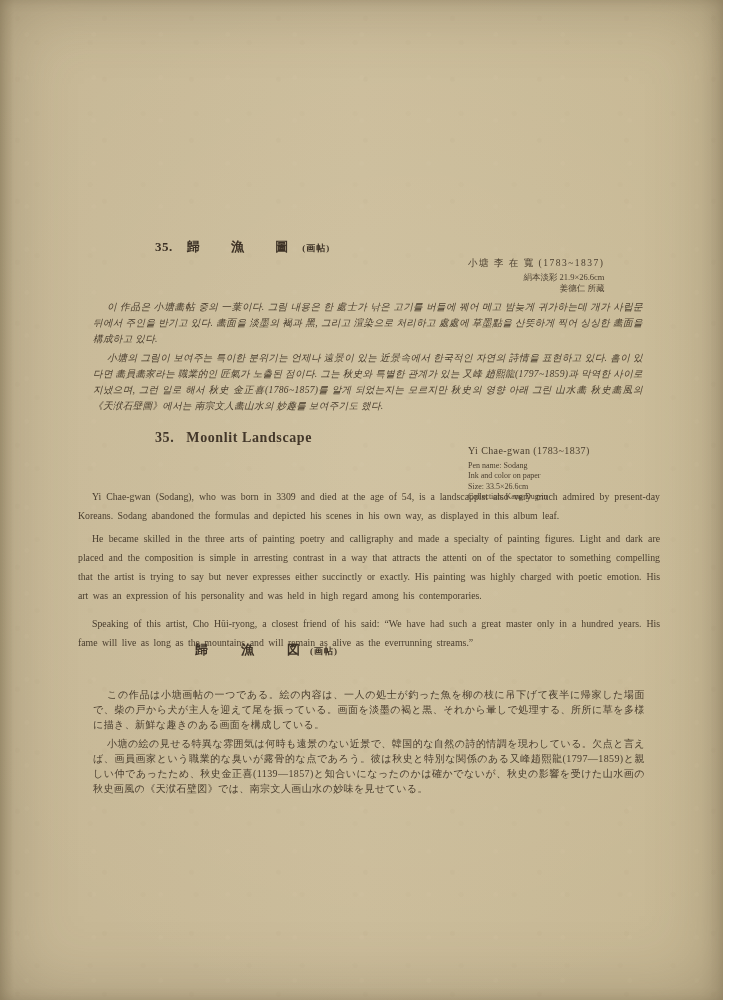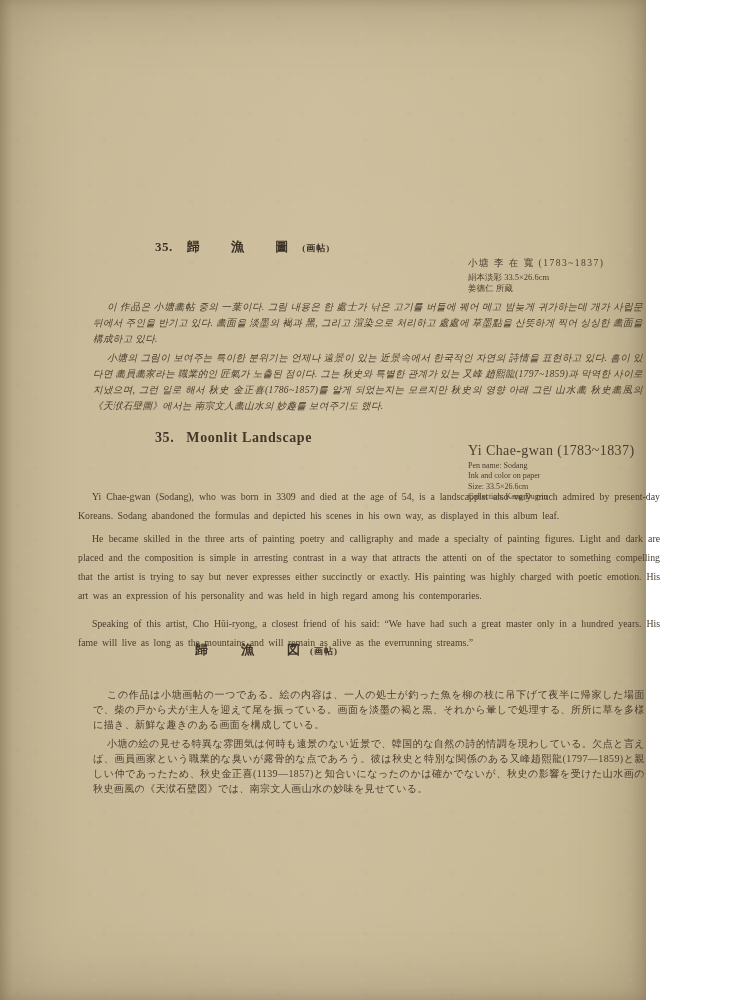--- a/index.html
+++ b/index.html
@@ -1,21 +1,21 @@
 <!DOCTYPE html>
 <html><head>
 <meta charset="utf-8">
 <style>
   html,body{margin:0;padding:0;}
   body{
     width:731px;height:1000px;overflow:hidden;
     font-family:"Liberation Serif", serif;
   }
   .page{
-    position:relative;width:646px;height:1000px;
+    position:relative;width:723px;height:1000px;
     background:
       radial-gradient(ellipse 120% 100% at 55% 45%, rgba(255,250,230,0.12), rgba(0,0,0,0) 60%),
       linear-gradient(90deg, #b3a482 0%, #c6b795 2%, #cabb99 50%, #c6b793 97%, #baab89 100%),
       #c8b996;
     box-shadow:inset 0 0 70px rgba(92,78,52,0.35), inset 0 0 12px rgba(92,78,52,0.25);
     color:#43372a;
   }
   .noise{
     position:absolute;inset:0;pointer-events:none;opacity:.5;
     background-image:
@@ -25,24 +25,24 @@
     background-size:87px 61px, 53px 71px, 67px 43px;
   }
   .abs{position:absolute;}
   
   .sec-head{font-weight:bold;font-size:13px;letter-spacing:.5px;color:#3d3226;}
   .sec-head .num{margin-right:14px;}
   .cjk-title{letter-spacing:14px;font-weight:bold;}
   .paren{font-size:9px;letter-spacing:1px;font-weight:bold;}
   .en-title{font-size:14px;font-weight:bold;letter-spacing:.6px;}
   
-  .credit{font-size:8.5px;line-height:11px;color:#4a3e2f;}
+  .credit{font-size:8.5px;line-height:11px;color:#4a3e2f;text-align:right;}
   .credit .name{font-size:9.5px;letter-spacing:1.5px;margin-bottom:3px;}
   .credit-en{font-size:8px;line-height:10.5px;color:#4a3e2f;}
-  .credit-en .name{font-size:14px;letter-spacing:.4px;margin-bottom:4px;}
+  .credit-en .name{font-size:10px;letter-spacing:.4px;margin-bottom:4px;}
   
   .para{
     text-align:justify;color:#483c2d;
   }
   .kr .para{font-size:9.6px;line-height:16px;letter-spacing:.3px;font-style:italic;}
   .en .para{font-size:9.8px;line-height:19px;word-spacing:2px;}
   .jp .para{font-size:10px;line-height:15.2px;letter-spacing:.4px;}
   .para + .para{margin-top:3px;}
   .en .para + .para{margin-top:4px;}
   .indent{ text-indent:14px; }
@@ -53,21 +53,21 @@
 <div class="page">
   <div class="noise"></div>
 
   <div class="abs kr" style="left:0;top:0;width:731px;">
     <div class="abs sec-head" style="left:155px;top:238px;white-space:nowrap;">
       <span class="num">35.</span><span class="cjk-title">歸  漁  圖</span><span class="paren">(画帖)</span>
     </div>
 
     <div class="abs credit" style="left:468px;top:258px;">
       <div class="name">小塘  李 在 寬 (1783~1837)</div>
-      <div>絹本淡彩 33.5×26.6cm</div>
+      <div>絹本淡彩 21.9×26.6cm</div>
       <div>姜德仁 所藏</div>
     </div>
 
     <div class="abs" style="left:93px;top:299px;width:550px;">
       <div class="para indent">이 作品은 小塘畵帖 중의 一葉이다. 그림 내용은 한 處士가 낚은 고기를 버들에 꿰어 메고 밤늦게 귀가하는데 개가 사립문 뒤에서 주인을 반기고 있다. 畵面을 淡墨의 褐과 黑, 그리고 渲染으로 처리하고 處處에 草墨點을 산뜻하게 찍어 싱싱한 畵面을 構成하고 있다.</div>
       <div class="para indent">小塘의 그림이 보여주는 특이한 분위기는 언제나 遠景이 있는 近景속에서 한국적인 자연의 詩情을 표현하고 있다. 흠이 있다면 畵員畵家라는 職業的인 匠氣가 노출된 점이다. 그는 秋史와 특별한 관계가 있는 又峰 趙熙龍(1797~1859)과 막역한 사이로 지냈으며, 그런 일로 해서 秋史 金正喜(1786~1857)를 알게 되었는지는 모르지만 秋史의 영향 아래 그린 山水畵 秋史畵風의 《天洑石壁圖》에서는 南宗文人畵山水의 妙趣를 보여주기도 했다.</div>
     </div>
   </div>
 
   <div class="abs en" style="left:0;top:0;width:731px;">

